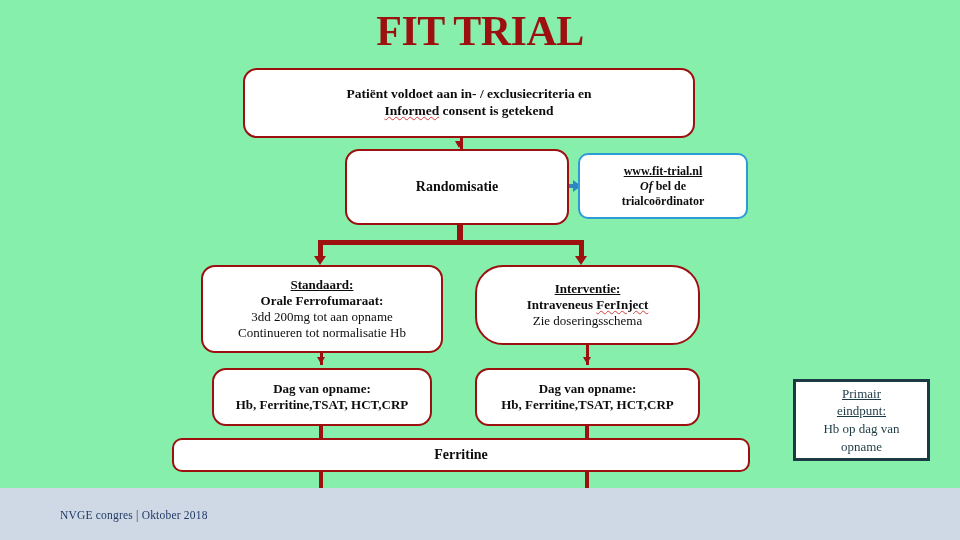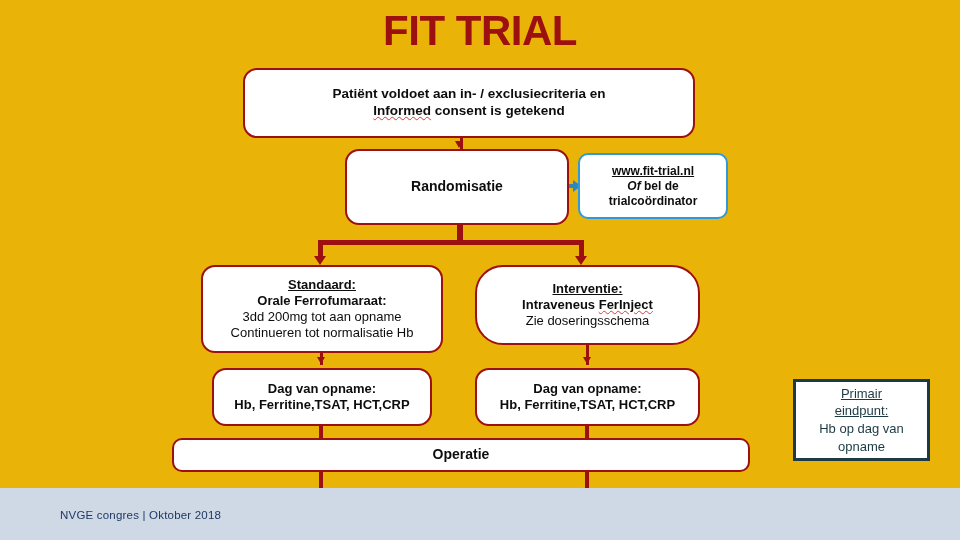--- a/index.html
+++ b/index.html
@@ -7,22 +7,23 @@
     padding: 0;
     background: #ffffff;
   }
   body {
     font-family: "Liberation Sans", sans-serif;
   }
   #slide {
     position: relative;
     width: 960px;
     height: 540px;
-    background: #eab308;
+    background: #86efac;
     overflow: hidden;
+    font-family: Liberation Serif, serif;
   }
 
   
   .title {
     position: absolute;
     left: 330px;
     top: 8px;
     width: 300px;
     text-align: center;
     font-size: 42px;
@@ -65,21 +66,21 @@
   
   #box-eligibility {
     left: 243px; top: 68px; width: 452px; height: 70px;
     font-size: 13.5px;
   }
   #box-randomisatie {
     left: 345px; top: 149px; width: 224px; height: 76px;
     font-size: 14px;
   }
   #box-contact {
-    left: 578px; top: 153px; width: 150px; height: 66px;
+    left: 578px; top: 153px; width: 170px; height: 66px;
     border-color: #2E9BD6;
     border-width: 2px;
     border-radius: 10px;
     font-size: 12px;
   }
   #box-standaard {
     left: 201px; top: 265px; width: 242px; height: 88px;
     font-size: 13px;
   }
   #box-interventie {
@@ -224,21 +225,21 @@
     <span class="ln b">Dag van opname:</span>
     <span class="ln b">Hb, Ferritine,TSAT, HCT,CRP</span>
   </div>
 
   <div class="box" id="box-opname-right">
     <span class="ln b">Dag van opname:</span>
     <span class="ln b">Hb, Ferritine,TSAT, HCT,CRP</span>
   </div>
 
   <div class="box" id="box-operatie">
-    <span class="ln b">Operatie</span>
+    <span class="ln b">Ferritine</span>
   </div>
 
   <div class="box" id="box-endpoint">
     <span class="ln u">Primair</span>
     <span class="ln u">eindpunt:</span>
     <span class="ln">Hb op dag van</span>
     <span class="ln">opname</span>
   </div>
 
   <div id="footer-bar"></div>

